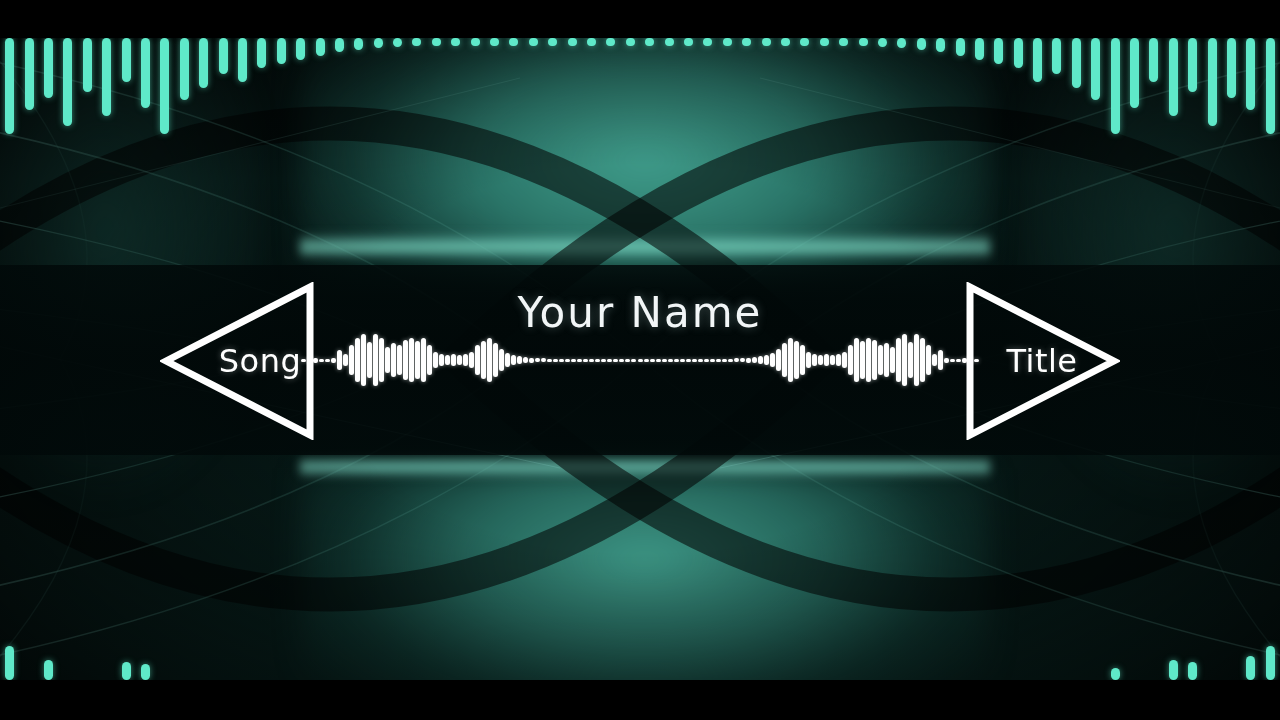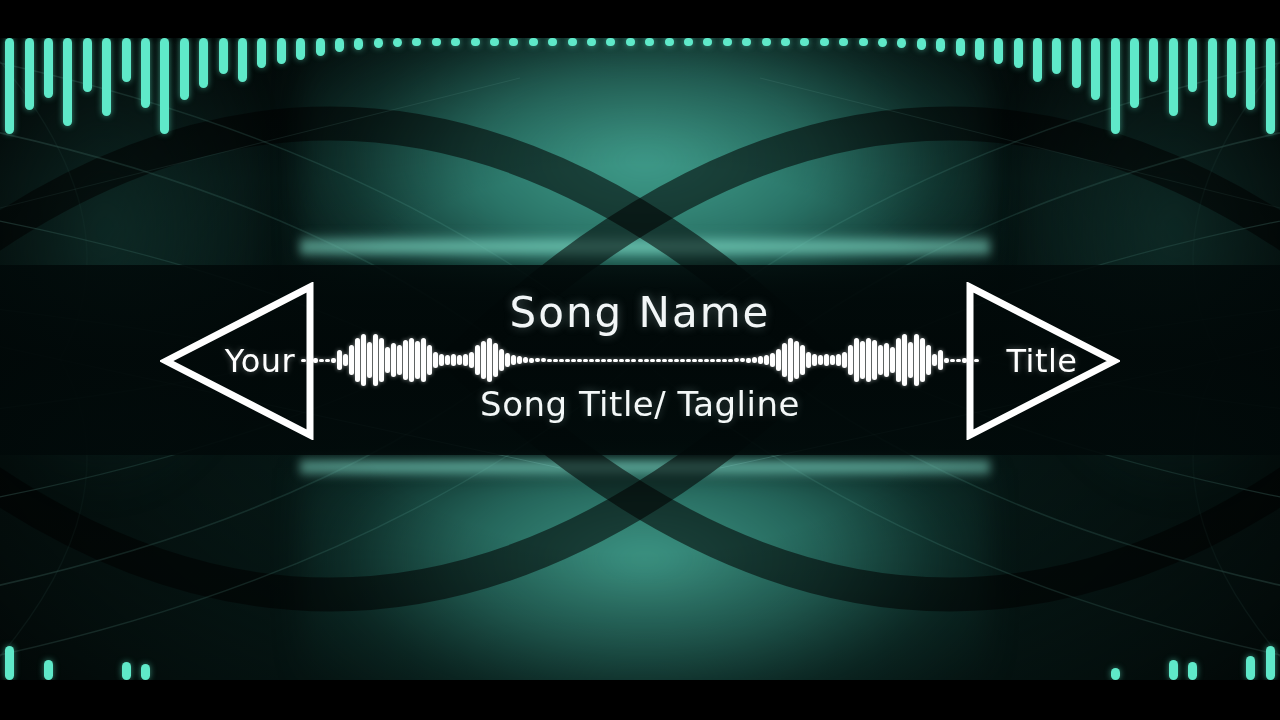--- a/index.html
+++ b/index.html
@@ -292,31 +292,31 @@
 
   <div class="letterbox top"></div>
   <div class="letterbox bottom"></div>
 
   <div id="player">
 
     <div class="nav-btn prev">
       <svg width="156" height="158" viewBox="0 0 156 158">
         <polygon points="6,79 150,5 150,153" fill="none" stroke="#ffffff" stroke-width="7" stroke-linejoin="miter"></polygon>
       </svg>
-      <span class="nav-label">Your</span>
+      <span class="nav-label">Song</span>
     </div>
 
     <div class="nav-btn next">
       <svg width="156" height="158" viewBox="0 0 156 158">
         <polygon points="150,79 6,5 6,153" fill="none" stroke="#ffffff" stroke-width="7" stroke-linejoin="miter"></polygon>
       </svg>
       <span class="nav-label">Title</span>
     </div>
 
-    <div id="title">Song Name</div>
+    <div id="title">Your Name</div>
     <div id="waveform">
         <div class="wbar" style="left: 0.50885px; width: 5px; height: 3px; top: 28.5px; border-radius: 2px;"></div>
         <div class="wbar" style="left: 6.52655px; width: 5px; height: 3px; top: 28.5px; border-radius: 2px;"></div>
         <div class="wbar" style="left: 12.5442px; width: 5px; height: 5px; top: 27.5px; border-radius: 2px;"></div>
         <div class="wbar" style="left: 18.5619px; width: 5px; height: 3px; top: 28.5px; border-radius: 2px;"></div>
         <div class="wbar" style="left: 24.5796px; width: 5px; height: 3px; top: 28.5px; border-radius: 2px;"></div>
         <div class="wbar" style="left: 30.5973px; width: 5px; height: 5px; top: 27.5px; border-radius: 2px;"></div>
         <div class="wbar" style="left: 36.615px; width: 5px; height: 20px; top: 20px;"></div>
         <div class="wbar" style="left: 42.6327px; width: 5px; height: 12px; top: 24px;"></div>
         <div class="wbar" style="left: 48.6504px; width: 5px; height: 30px; top: 15px;"></div>
@@ -418,16 +418,15 @@
         <div class="wbar" style="left: 626.35px; width: 5px; height: 30px; top: 15px;"></div>
         <div class="wbar" style="left: 632.367px; width: 5px; height: 12px; top: 24px;"></div>
         <div class="wbar" style="left: 638.385px; width: 5px; height: 20px; top: 20px;"></div>
         <div class="wbar" style="left: 644.403px; width: 5px; height: 5px; top: 27.5px; border-radius: 2px;"></div>
         <div class="wbar" style="left: 650.42px; width: 5px; height: 3px; top: 28.5px; border-radius: 2px;"></div>
         <div class="wbar" style="left: 656.438px; width: 5px; height: 3px; top: 28.5px; border-radius: 2px;"></div>
         <div class="wbar" style="left: 662.456px; width: 5px; height: 5px; top: 27.5px; border-radius: 2px;"></div>
         <div class="wbar" style="left: 668.473px; width: 5px; height: 3px; top: 28.5px; border-radius: 2px;"></div>
         <div class="wbar" style="left: 674.491px; width: 5px; height: 3px; top: 28.5px; border-radius: 2px;"></div>
       </div>
-    <div id="subtitle">Song Title/ Tagline</div>
 
   </div>
 </div>
 
 </body></html>

